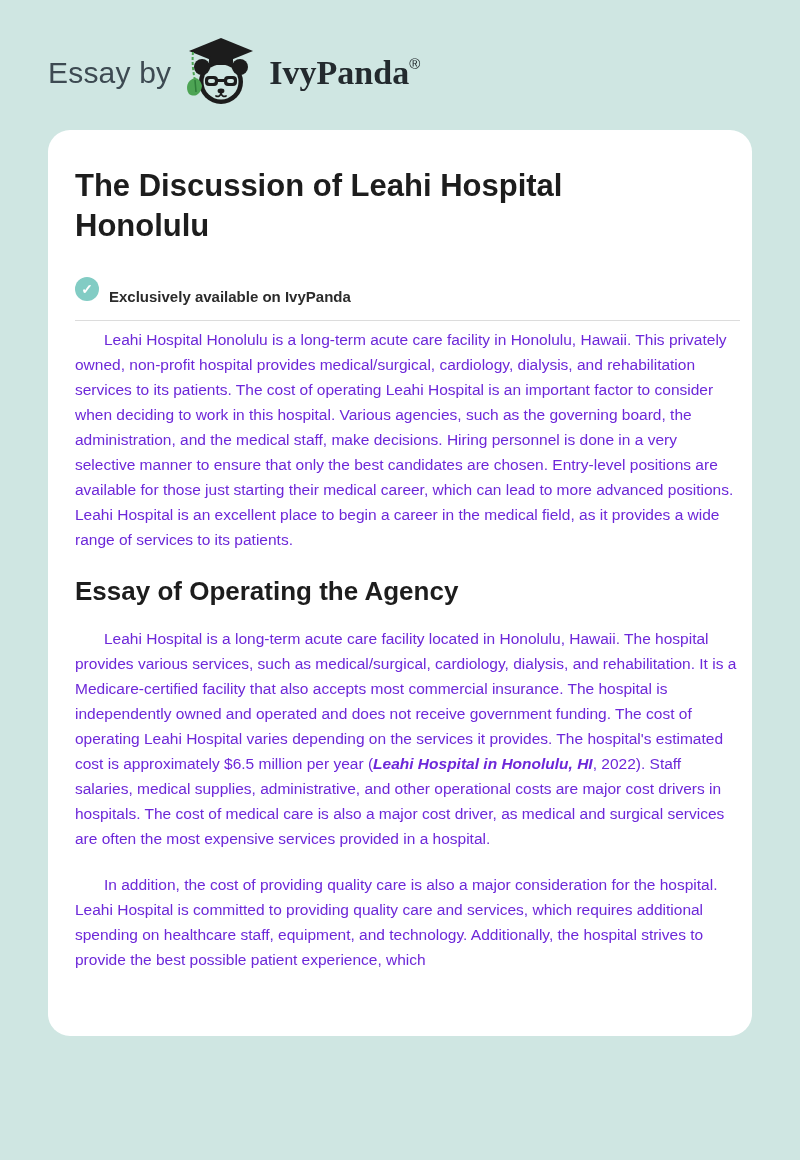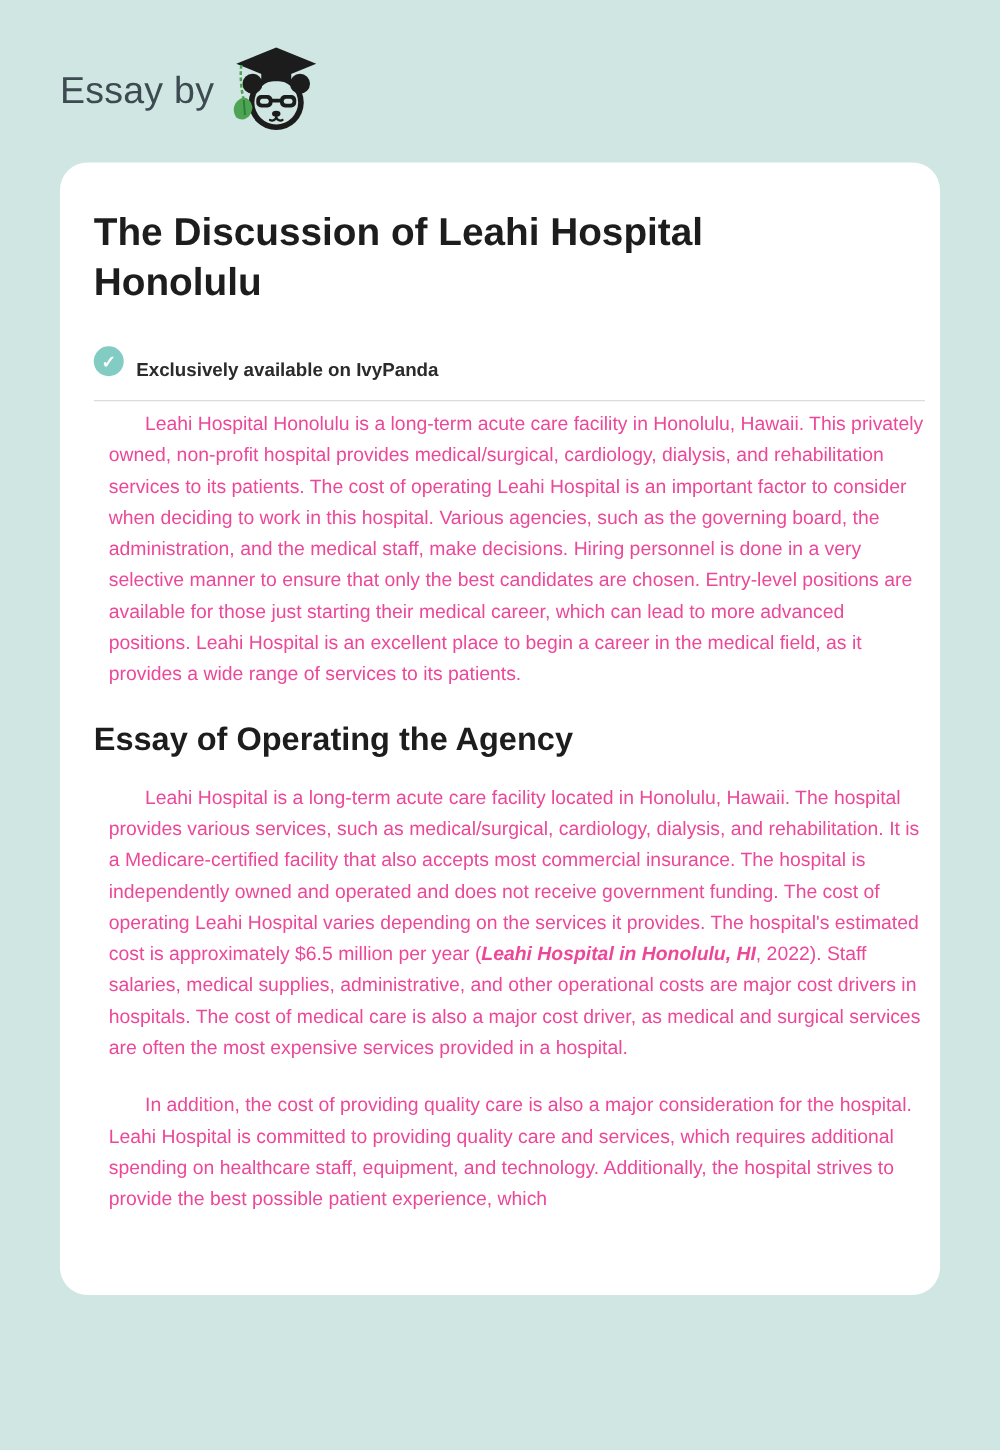--- a/index.html
+++ b/index.html
@@ -92,24 +92,24 @@
     height: 0;
     margin: 0 0 6px 0;
   }
   h2.section-heading {
     margin: 24px 0 19px 0;
     font-size: 26px;
     font-weight: 700;
     color: #1d1d1d;
   }
   p.body-para {
-    margin: 0 0 21px 12px;
+    margin: 0 0 21px 0;
     font-size: 15.5px;
     line-height: 25px;
-    color: #ec4899;
+    color: #6d28d9;
     text-indent: 29px;
   }
   p.body-para em { font-style: italic; font-weight: bold; }
 </style>
 </head>
 <body>
 
 <div class="page">
 
   <header class="header">
@@ -134,20 +134,24 @@
         <rect x="22" y="40" width="13" height="10" rx="4" fill="#1c1c1c"></rect>
         <rect x="41" y="40" width="13" height="10" rx="4" fill="#1c1c1c"></rect>
         <rect x="34" y="43" width="8" height="3" fill="#1c1c1c"></rect>
         <rect x="25" y="43" width="7" height="4" rx="2" fill="#cfe6e2"></rect>
         <rect x="44" y="43" width="7" height="4" rx="2" fill="#cfe6e2"></rect>
 
         <ellipse cx="38" cy="55" rx="3.4" ry="2.4" fill="#1c1c1c"></ellipse>
         <path d="M38,57 C38,60 35,61 33,60 M38,57 C38,60 41,61 43,60" fill="none" stroke="#1c1c1c" stroke-width="1.8" stroke-linecap="round"></path>
       </svg>
     </span>
+    <span class="brand">
+        <span>IvyPanda</span>
+        <sup>®</sup>
+      </span>
   </header>
 
   <main class="card">
 
     <h1 class="title">The Discussion of Leahi Hospital Honolulu</h1>
 
     <div class="badge-row">
       <span class="check-circle">✓</span>
       <span class="badge-text">Exclusively available on IvyPanda</span>
     </div>

